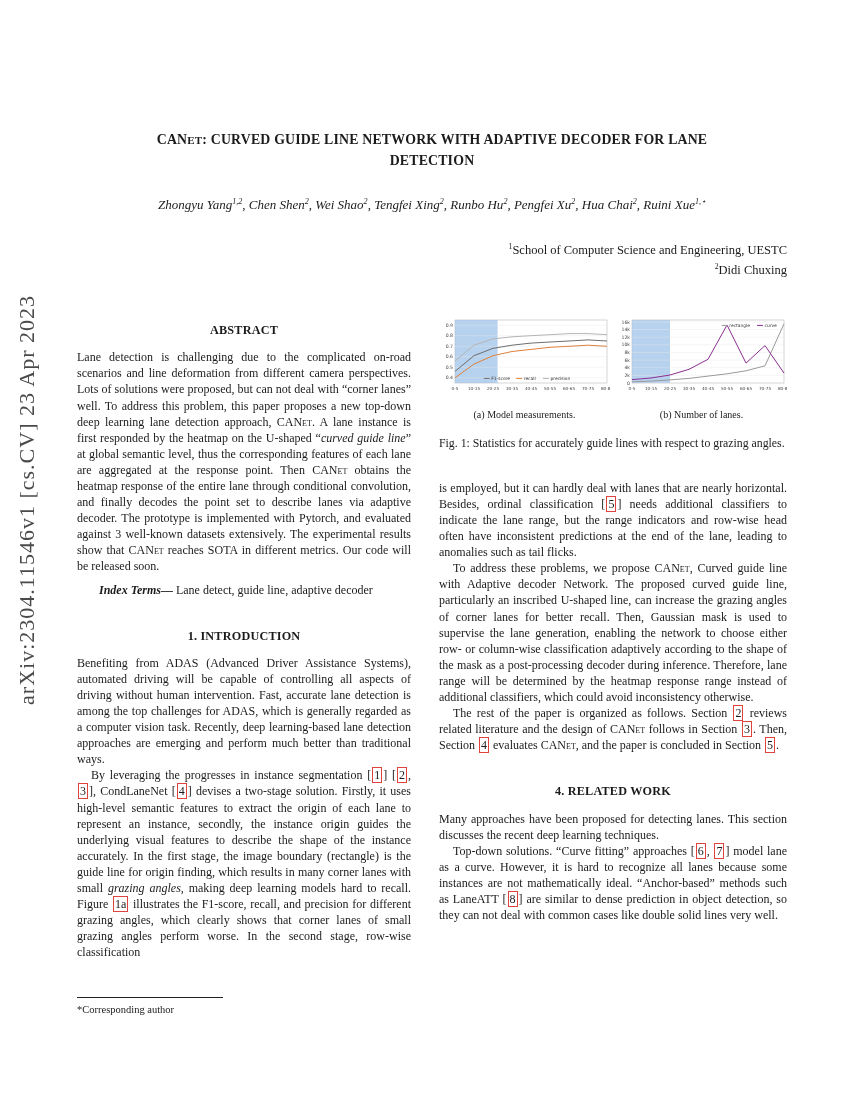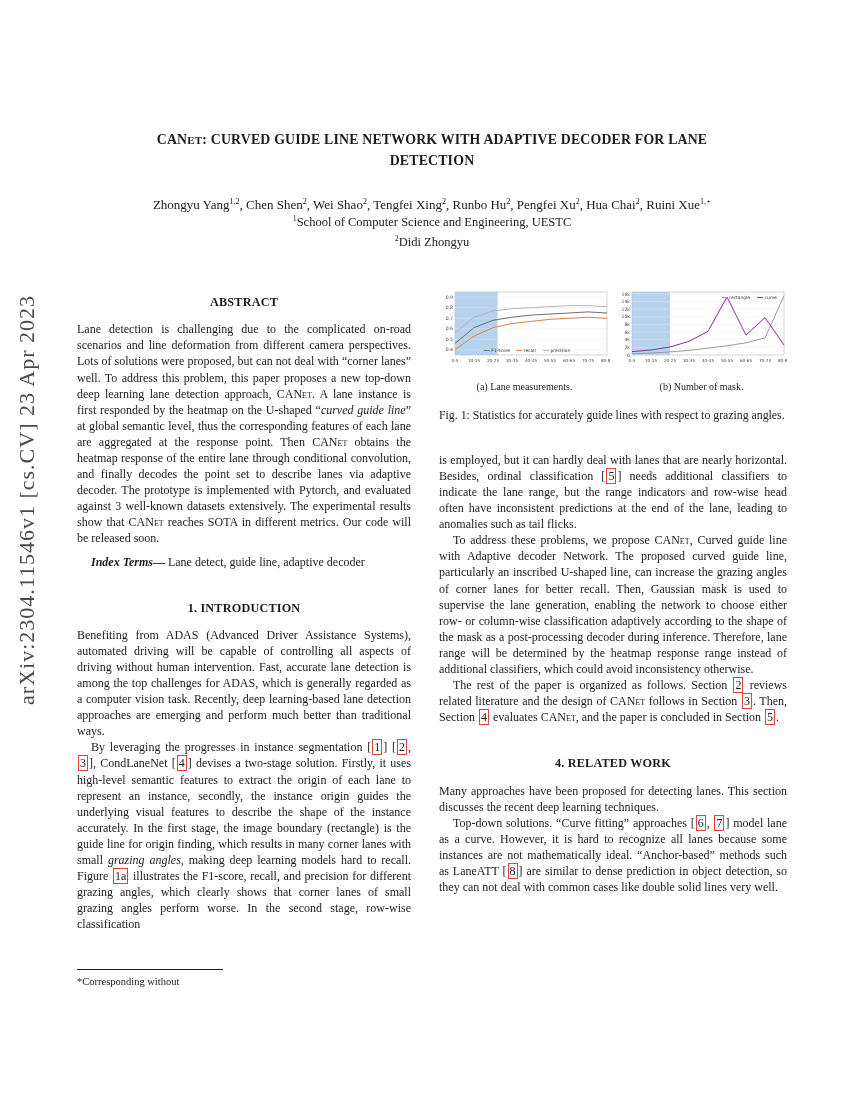--- a/index.html
+++ b/index.html
@@ -4,33 +4,33 @@
 <style>
   html,body{margin:0;padding:0;background:#ffffff;}
   .page{position:relative;width:850px;height:1100px;background:#ffffff;overflow:hidden;
         font-family:"Liberation Serif",serif;color:#1b1b1b;}
   .arxiv-stamp{position:absolute;left:14px;top:295px;writing-mode:vertical-rl;
         transform:rotate(180deg);font-size:22px;letter-spacing:1px;color:#4a4a4a;white-space:nowrap;}
   .content{position:absolute;left:77px;top:0;width:710px;}
   .title{margin:130px 60px 0 60px;text-align:center;font-size:13.8px;font-weight:bold;
         line-height:1.5;letter-spacing:0.2px;}
   .seg-small{font-size:0.8em;}
-  .authors{margin-top:26px;text-align:center;font-size:13px;}
-  .affils{text-align:center;font-size:12.5px;line-height:1.55;}
+  .authors{margin-top:26px;text-align:center;font-style:italic;font-size:13px;}
+  .affils{margin-top:28px;text-align:right;font-size:12.5px;line-height:1.55;}
   sup{font-size:0.62em;line-height:0;}
   .cols{display:flex;gap:28px;margin-top:34px;position:relative;height:708px;}
   .col{width:348px;font-size:12px;line-height:16.1px;text-align:justify;position:relative;}
   h2{font-size:12.2px;font-weight:bold;text-align:center;margin:8px 0 11px 0;letter-spacing:0.2px;}
   h2.later{margin-top:30px;}
   p{margin:0;}
   .indent{text-indent:14px;}
   .terms{margin-top:7px;}
   .seg-i{font-style:italic;}
   .seg-b{font-weight:normal;font-style:normal;}
-  .seg-bi{font-weight:bold;font-style:italic;}
+  .seg-bi{font-weight:bold;font-style:italic;margin-left:8px;}
   .seg-sc{font-variant:small-caps;}
   a.seg-cite{color:inherit;text-decoration:none;border:1px solid #e0423e;padding:0 1px;margin:0 1px;}
   .footnote{position:absolute;left:0;bottom:4px;width:348px;font-size:10.5px;text-align:left;}
   .footnote-rule{width:146px;border-top:1px solid #222;margin-bottom:4px;}
   .figure{margin-bottom:28px;}
   .subfigs{display:flex;gap:6px;}
   .subfig{width:171px;}
   .subcap{text-align:center;font-size:10px;margin-top:3px;}
   .figcap{margin-top:12px;font-size:11.8px;line-height:1.4;text-align:justify;}
   svg text{font-family:"DejaVu Sans",sans-serif;}
@@ -43,37 +43,37 @@
   <div class="arxiv-stamp">arXiv:2304.11546v1  [cs.CV]  23 Apr 2023</div>
 
   <div class="content">
 
     <h1 class="title"><span class="seg-x">CAN</span><span class="seg-small">ET</span><span class="seg-x">: CURVED GUIDE LINE NETWORK WITH ADAPTIVE DECODER FOR LANE DETECTION</span></h1>
 
     <div class="authors"><span class="seg-x">Zhongyu Yang</span><sup class="seg-sup">1,2</sup><span class="seg-x">, Chen Shen</span><sup class="seg-sup">2</sup><span class="seg-x">, Wei Shao</span><sup class="seg-sup">2</sup><span class="seg-x">, Tengfei Xing</span><sup class="seg-sup">2</sup><span class="seg-x">, Runbo Hu</span><sup class="seg-sup">2</sup><span class="seg-x">, Pengfei Xu</span><sup class="seg-sup">2</sup><span class="seg-x">, Hua Chai</span><sup class="seg-sup">2</sup><span class="seg-x">, Ruini Xue</span><sup class="seg-sup">1,⋆</sup></div>
 
     <div class="affils">
       <div><sup class="seg-sup">1</sup><span class="seg-x">School of Computer Science and Engineering, UESTC</span></div>
-      <div><sup class="seg-sup">2</sup><span class="seg-x">Didi Zhongyu</span></div>
+      <div><sup class="seg-sup">2</sup><span class="seg-x">Didi Chuxing</span></div>
     </div>
 
     <div class="cols">
 
       <div class="col">
         <h2>ABSTRACT</h2>
         <p><span class="seg-x">Lane detection is challenging due to the complicated on-road scenarios and line deformation from different camera perspectives. Lots of solutions were proposed, but can not deal with “corner lanes” well. To address this problem, this paper proposes a new top-down deep learning lane detection approach, </span><span class="seg-sc">CANet</span><span class="seg-x">. A lane instance is first responded by the heatmap on the U-shaped “</span><span class="seg-i">curved guide line</span><span class="seg-x">” at global semantic level, thus the corresponding features of each lane are aggregated at the response point. Then </span><span class="seg-sc">CANet</span><span class="seg-x"> obtains the heatmap response of the entire lane through conditional convolution, and finally decodes the point set to describe lanes via adaptive decoder. The prototype is implemented with Pytorch, and evaluated against 3 well-known datasets extensively. The experimental results show that </span><span class="seg-sc">CANet</span><span class="seg-x"> reaches SOTA in different metrics. Our code will be released soon.</span></p>
         <p class="indent terms"><span class="seg-bi">Index Terms—</span><span class="seg-x"> Lane detect, guide line, adaptive decoder</span></p>
 
         <h2 class="later">1.  INTRODUCTION</h2>
         <p>Benefiting from ADAS (Advanced Driver Assistance Systems), automated driving will be capable of controlling all aspects of driving without human intervention. Fast, accurate lane detection is among the top challenges for ADAS, which is generally regarded as a computer vision task. Recently, deep learning-based lane detection approaches are emerging and perform much better than traditional ways.</p>
         <p class="indent"><span class="seg-x">By leveraging the progresses in instance segmentation [</span><a class="seg-cite" href="#">1</a><span class="seg-x">] [</span><a class="seg-cite" href="#">2</a><span class="seg-x">, </span><a class="seg-cite" href="#">3</a><span class="seg-x">], CondLaneNet [</span><a class="seg-cite" href="#">4</a><span class="seg-x">] devises a two-stage solution. Firstly, it uses high-level semantic features to extract the origin of each lane to represent an instance, secondly, the instance origin guides the underlying visual features to describe the shape of the instance accurately. In the first stage, the image boundary (rectangle) is the guide line for origin finding, which results in many corner lanes with small </span><span class="seg-i">grazing angles</span><span class="seg-x">, making deep learning models hard to recall. Figure </span><a class="seg-cite" href="#">1a</a><span class="seg-x"> illustrates the F1-score, recall, and precision for different grazing angles, which clearly shows that corner lanes of small grazing angles perform worse. In the second stage, row-wise classification</span></p>
 
         <div class="footnote">
           <div class="footnote-rule"></div>
-          <span>*Corresponding without</span>
+          <span>*Corresponding author</span>
         </div>
       </div>
 
       <div class="col">
 
         <div class="figure">
           <div class="subfigs">
             <div class="subfig">
               <svg width="171" height="86">
                   <rect x="0" y="0" width="171" height="86" fill="#ffffff"></rect>
@@ -103,21 +103,21 @@
                   <polyline points="16.0,57.4 35.0,41.7 54.0,34.3 73.0,31.2 92.0,29.1 111.0,28.0 130.0,27.0 149.0,25.9 168.0,27.0" fill="none" stroke="#6e6e6e" stroke-width="1"></polyline>
                   <polyline points="16.0,63.8 35.0,50.1 54.0,41.7 73.0,37.5 92.0,35.4 111.0,33.3 130.0,32.3 149.0,31.2 168.0,32.3" fill="none" stroke="#e0813a" stroke-width="1"></polyline>
                   <polyline points="16.0,46.9 35.0,31.2 54.0,24.9 73.0,22.8 92.0,21.7 111.0,20.7 130.0,19.6 149.0,19.6 168.0,20.7" fill="none" stroke="#b5b5b5" stroke-width="1"></polyline>
                   <line x1="44.8" x2="50.8" y1="64.4" y2="64.4" stroke="#6e6e6e" stroke-width="1"></line>
                   <text x="52.3" y="66" font-size="4.4" fill="#333">F1-score</text>
                   <line x1="77.2" x2="83.2" y1="64.4" y2="64.4" stroke="#e0813a" stroke-width="1"></line>
                   <text x="84.7" y="66" font-size="4.4" fill="#333">recall</text>
                   <line x1="104.0" x2="110.0" y1="64.4" y2="64.4" stroke="#b5b5b5" stroke-width="1"></line>
                   <text x="111.5" y="66" font-size="4.4" fill="#333">precision</text>
                 </svg>
-              <div class="subcap">(a) Lane measurements.</div>
+              <div class="subcap">(a) Model measurements.</div>
             </div>
             <div class="subfig">
               <svg width="171" height="86">
                   <rect x="0" y="0" width="171" height="86" fill="#ffffff"></rect>
                   <rect x="16" y="6" width="152" height="63" fill="none" stroke="#aaaaaa" stroke-width="0.5"></rect>
                   <rect x="16" y="6" width="38.0" height="63" fill="#9fc3e8" opacity="0.75"></rect>
                   <line x1="16" x2="168" y1="69.0" y2="69.0" stroke="#e9e9e9" stroke-width="0.4"></line>
                   <text x="14" y="70.6" font-size="4.6" text-anchor="end" fill="#444">0</text>
                   <line x1="16" x2="168" y1="61.4" y2="61.4" stroke="#e9e9e9" stroke-width="0.4"></line>
                   <text x="14" y="63.0" font-size="4.6" text-anchor="end" fill="#444">2k</text>
@@ -144,21 +144,21 @@
                   <text x="130.0" y="75.5" font-size="4.2" text-anchor="middle" fill="#444">60-65</text>
                   <text x="149.0" y="75.5" font-size="4.2" text-anchor="middle" fill="#444">70-75</text>
                   <text x="168.0" y="75.5" font-size="4.2" text-anchor="middle" fill="#444">80-85</text>
                   <polyline points="16.0,67.9 35.0,67.1 54.0,65.9 73.0,64.4 92.0,62.1 111.0,59.8 130.0,56.8 149.0,51.8 168.0,9.8" fill="none" stroke="#9a9a9a" stroke-width="1"></polyline>
                   <polyline points="16.0,65.6 35.0,64.0 54.0,61.0 73.0,55.3 92.0,45.3 111.0,11.0 130.0,49.1 149.0,31.6 168.0,59.1" fill="none" stroke="#8b2f8f" stroke-width="1"></polyline>
                   <line x1="105.8" x2="111.8" y1="11.4" y2="11.4" stroke="#9a9a9a" stroke-width="1"></line>
                   <text x="113.3" y="13" font-size="4.4" fill="#333">rectangle</text>
                   <line x1="141.0" x2="147.0" y1="11.4" y2="11.4" stroke="#8b2f8f" stroke-width="1"></line>
                   <text x="148.5" y="13" font-size="4.4" fill="#333">curve</text>
                 </svg>
-              <div class="subcap">(b) Number of mask.</div>
+              <div class="subcap">(b) Number of lanes.</div>
             </div>
           </div>
           <p class="figcap"><span class="seg-b">Fig. 1</span><span class="seg-x">: Statistics for accurately guide lines with respect to grazing angles.</span></p>
         </div>
 
         <p><span class="seg-x">is employed, but it can hardly deal with lanes that are nearly horizontal. Besides, ordinal classification [</span><a class="seg-cite" href="#">5</a><span class="seg-x">] needs additional classifiers to indicate the lane range, but the range indicators and row-wise head often have inconsistent predictions at the end of the lane, leading to anomalies such as tail flicks.</span></p>
         <p class="indent"><span class="seg-x">To address these problems, we propose </span><span class="seg-sc">CANet</span><span class="seg-x">, </span><span class="seg-b">C</span><span class="seg-x">urved guide line with </span><span class="seg-b">A</span><span class="seg-x">daptive decoder </span><span class="seg-b">Net</span><span class="seg-x">work. The proposed curved guide line, particularly an inscribed U-shaped line, can increase the grazing angles of corner lanes for better recall. Then, Gaussian mask is used to supervise the lane generation, enabling the network to choose either row- or column-wise classification adaptively according to the shape of the mask as a post-processing decoder during inference. Therefore, lane range will be determined by the heatmap response range instead of additional classifiers, which could avoid inconsistency otherwise.</span></p>
         <p class="indent"><span class="seg-x">The rest of the paper is organized as follows. Section </span><a class="seg-cite" href="#">2</a><span class="seg-x"> reviews related literature and the design of </span><span class="seg-sc">CANet</span><span class="seg-x"> follows in Section </span><a class="seg-cite" href="#">3</a><span class="seg-x">. Then, Section </span><a class="seg-cite" href="#">4</a><span class="seg-x"> evaluates </span><span class="seg-sc">CANet</span><span class="seg-x">, and the paper is concluded in Section </span><a class="seg-cite" href="#">5</a><span class="seg-x">.</span></p>
 
         <h2 class="later">4.  RELATED WORK</h2>

